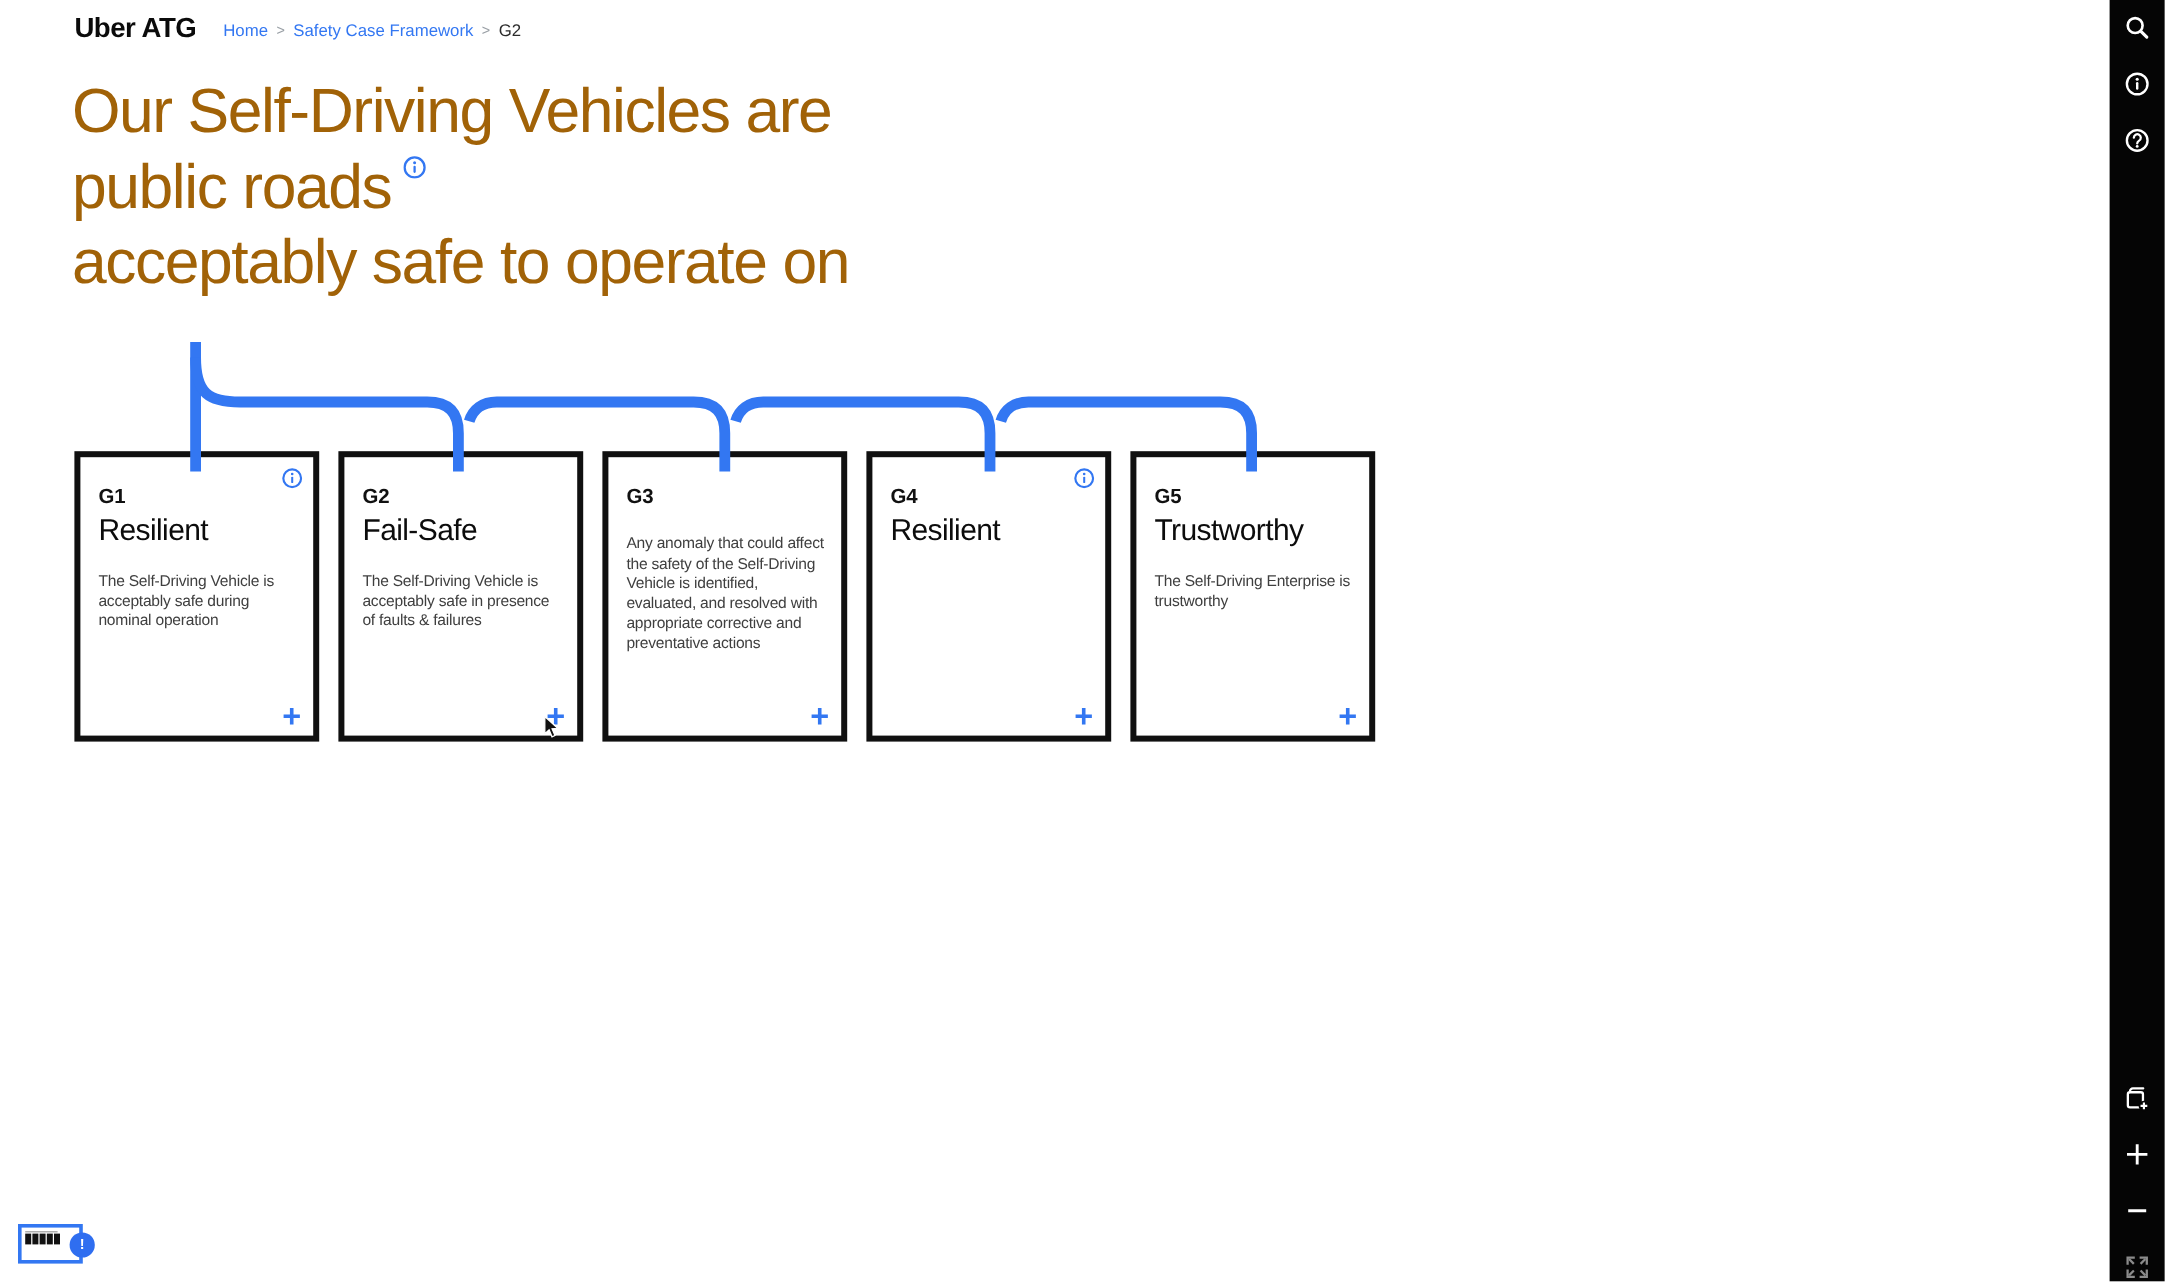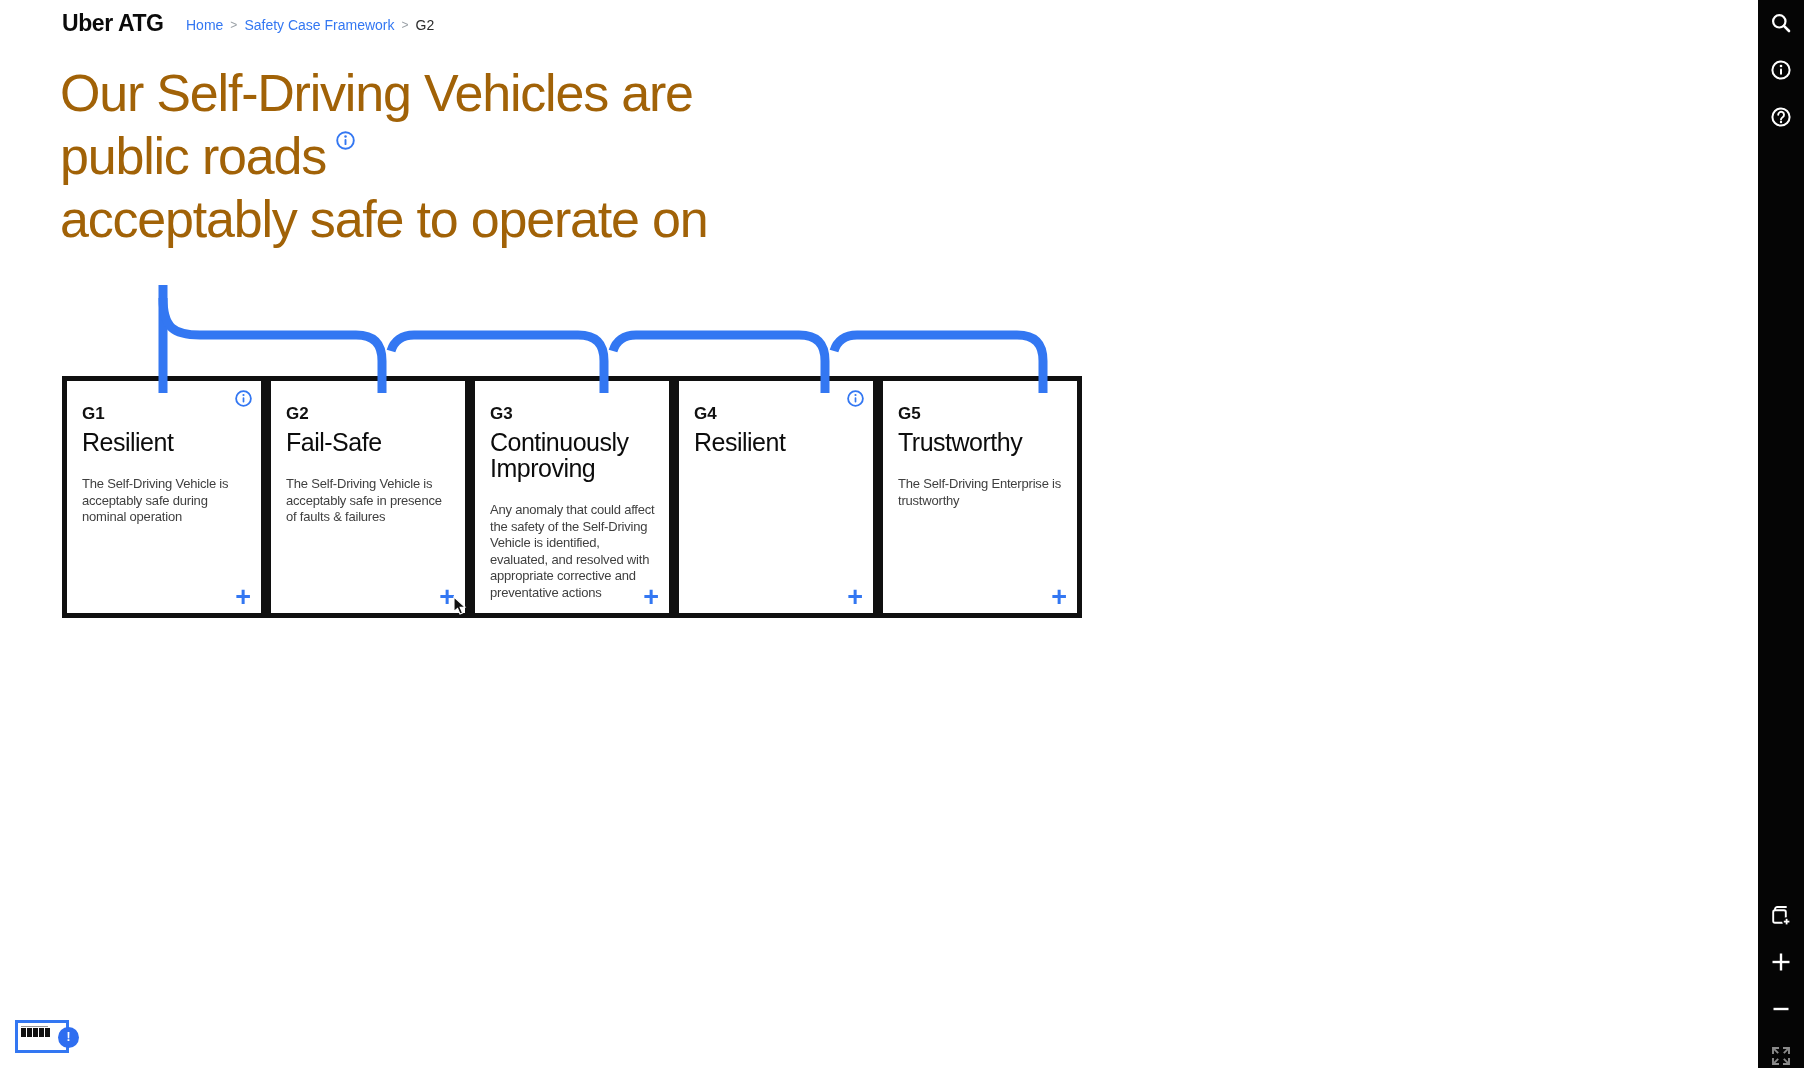--- a/index.html
+++ b/index.html
@@ -37,21 +37,21 @@
 
   
   .connector-layer {
     position:absolute; left:0; top:0; width:1804px; height:1068px;
     pointer-events:none; z-index:6;
   }
 
   
   .cards {
     position:absolute; left:62px; top:376px;
-    display:flex; z-index:2;
+    display:flex; gap:16px; z-index:2;
   }
   .card {
     width:204px; height:242px;
     border:5px solid #101010; background:#ffffff;
     position:relative; padding:18px 10px 0 15px;
     cursor:pointer;
   }
   .card .glabel { font-size:17px; font-weight:700; color:#111; margin-top:5px; }
   .card .ctitle {
     font-size:25px; font-weight:500; letter-spacing:-0.5px;
@@ -155,21 +155,20 @@
 
   <div class="card">
     <div class="glabel">G2</div>
     <div class="ctitle">Fail-Safe</div>
     <div class="cbody">The Self-Driving Vehicle is acceptably safe in presence of faults &amp; failures</div>
     <span class="plus">+</span>
   </div>
 
   <div class="card">
     <div class="glabel">G3</div>
-    <div class="ctitle">Continuously Improving</div>
     <div class="cbody">Any anomaly that could affect the safety of the Self-Driving Vehicle is identified, evaluated, and resolved with appropriate corrective and preventative actions</div>
     <span class="plus">+</span>
   </div>
 
   <div class="card">
     <span class="info-badge">
       <svg width="17" height="17" viewBox="0 0 17 17">
           <circle cx="8.5" cy="8.5" r="7.4" fill="#fff" stroke="#3377F2" stroke-width="1.8"></circle>
           <circle cx="8.5" cy="5" r="1.1" fill="#3377F2"></circle>
           <rect x="7.65" y="7.2" width="1.7" height="5.4" rx="0.8" fill="#3377F2"></rect>

